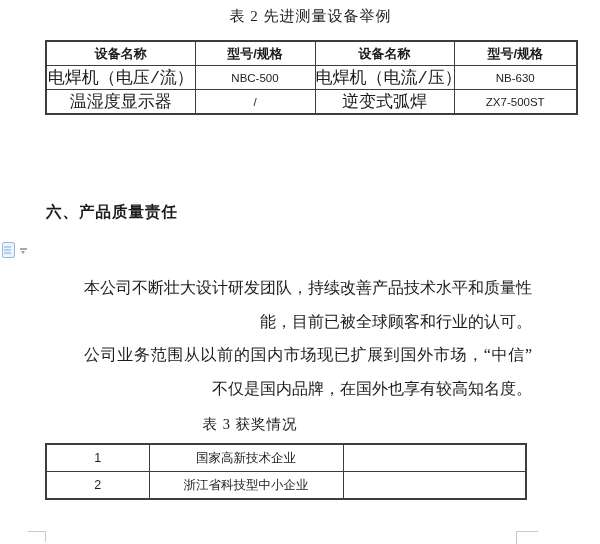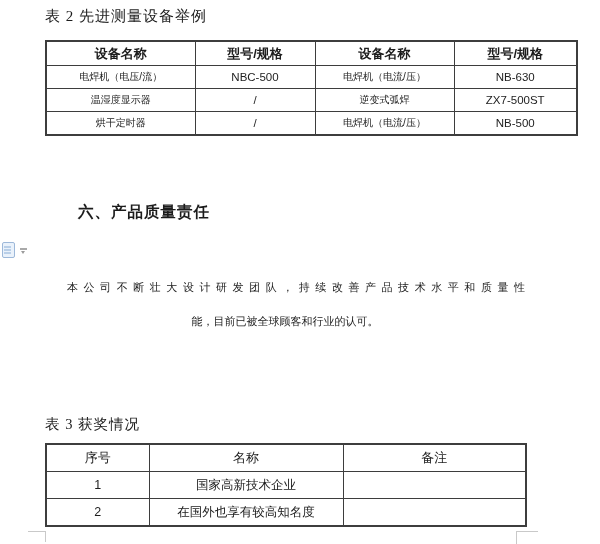--- a/index.html
+++ b/index.html
@@ -1,38 +1,38 @@
 <!DOCTYPE html>
 <html><head>
 <meta charset="utf-8">
 <style>
   html,body{margin:0;padding:0;background:#ffffff;}
   .page{
     position:relative;width:600px;height:544px;background:#ffffff;
     font-family:"Liberation Serif","DejaVu Serif",serif;color:#1c1c1c;overflow:hidden;
   }
-  .caption{position:absolute;text-align:left;letter-spacing:1px;}
+  .caption{position:absolute;text-align:center;letter-spacing:1px;}
   .caption-t2{left:45px;top:7px;width:531px;font-size:15px;}
   .caption-t3{left:45px;top:415px;width:410px;font-size:14.5px;}
   table{position:absolute;border-collapse:collapse;table-layout:fixed;background:#fff;}
   .t2{left:45px;top:40px;width:531px;border:2px solid #3d3d3d;}
   .t3{left:45px;top:443px;width:480px;border:2px solid #3d3d3d;}
   th,td{border:1.5px solid #3d3d3d;text-align:center;vertical-align:middle;padding:0;white-space:nowrap;overflow:hidden;}
   .t2 th{height:23px;font-size:13px;font-weight:bold;font-family:"Liberation Sans",sans-serif;}
   .t2 td{height:22px;}
   .t3 th{height:26px;font-size:13px;font-weight:normal;font-family:"Liberation Sans",sans-serif;}
   .t3 td{height:26px;font-size:12.5px;font-family:"Liberation Sans",sans-serif;}
-  td.cn{font-size:10px;font-family:Liberation Sans, sans-serif;}
+  td.cn{font-size:17px;font-family:Liberation Mono, monospace;}
   td.model{font-size:11.5px;font-family:"Liberation Sans",sans-serif;color:#222;}
-  .h-section{position:absolute;left:46px;top:202px;font-size:15.5px;font-weight:bold;letter-spacing:1px;margin-left:32px;}
+  .h-section{position:absolute;left:46px;top:202px;font-size:15.5px;font-weight:bold;letter-spacing:1px;}
   .h-sub{position:absolute;left:45px;top:243px;width:480px;font-size:15px;text-indent:2em;letter-spacing:1px;}
-  .para{position:absolute;left:45px;width:480px;font-size:11px;}
+  .para{position:absolute;left:52px;width:480px;font-size:16px;}
   .para .ln{height:33.5px;line-height:33.5px;}
   .para .ln1{text-indent:2em;text-align:justify;text-align-last:justify;}
-  .para .ln2{text-align:center;}
+  .para .ln2{text-align:right;}
   .p1{top:271px;}
   .p2{top:338px;}
   
   .paste-wrap{position:absolute;left:2px;top:242px;width:28px;height:18px;cursor:pointer;}
   .paste-doc{position:absolute;left:0;top:0;width:11px;height:14px;background:#eaf2fb;border:1.5px solid #9db8d9;border-radius:2px;}
   .paste-doc::after{content:"";position:absolute;left:1px;top:3px;width:7px;height:1.5px;background:#b9cfe8;box-shadow:0 3px 0 #b9cfe8,0 6px 0 #b9cfe8;}
   .paste-arrow{position:absolute;left:18px;top:6px;width:7px;height:7px;}
   .paste-arrow .bar{position:absolute;left:0;top:0;width:7px;height:1.5px;background:#a9a9a9;}
   .paste-arrow .tri{position:absolute;left:1px;top:3px;width:0;height:0;border-left:2.5px solid transparent;border-right:2.5px solid transparent;border-top:3.5px solid #9a9a9a;}
   
@@ -74,59 +74,52 @@
       <td class="model">NBC-500</td>
       <td class="cn">电焊机（电流/压）</td>
       <td class="model">NB-630</td>
     </tr>
     <tr>
       <td class="cn">温湿度显示器</td>
       <td class="model">/</td>
       <td class="cn">逆变式弧焊</td>
       <td class="model">ZX7-500ST</td>
     </tr>
-    <tr>
-      <td class="cn">烘干定时器</td>
-      <td class="model">/</td>
-      <td class="cn">电焊机（电流/压）</td>
-      <td class="model">NB-500</td>
-    </tr>
   </tbody>
     </table>
 
   <div class="h-section">六、产品质量责任</div>
 
   <div class="para p1">
     <div class="ln ln1">本公司不断壮大设计研发团队，持续改善产品技术水平和质量性</div>
     <div class="ln ln2">能，目前已被全球顾客和行业的认可。</div>
   </div>
 
+  <div class="para p2">
+    <div class="ln ln1">公司业务范围从以前的国内市场现已扩展到国外市场，“中信”</div>
+    <div class="ln ln2">不仅是国内品牌，在国外也享有较高知名度。</div>
+  </div>
 
   <div class="caption caption-t3">表 3 获奖情况</div>
 
   <table class="t3">
     <colgroup>
         <col style="width:103px">
         <col style="width:194px">
         <col style="width:183px">
       </colgroup>
     <tbody>
-        <tr>
-      <th>序号</th>
-      <th>名称</th>
-      <th>备注</th>
-    </tr>
     <tr>
       <td>1</td>
       <td>国家高新技术企业</td>
       <td></td>
     </tr>
     <tr>
       <td>2</td>
-      <td>在国外也享有较高知名度</td>
+      <td>浙江省科技型中小企业</td>
       <td></td>
     </tr>
   </tbody>
     </table>
 
   <div class="mark mark-bl"></div>
   <div class="mark mark-br"></div>
 
 </div>
 

